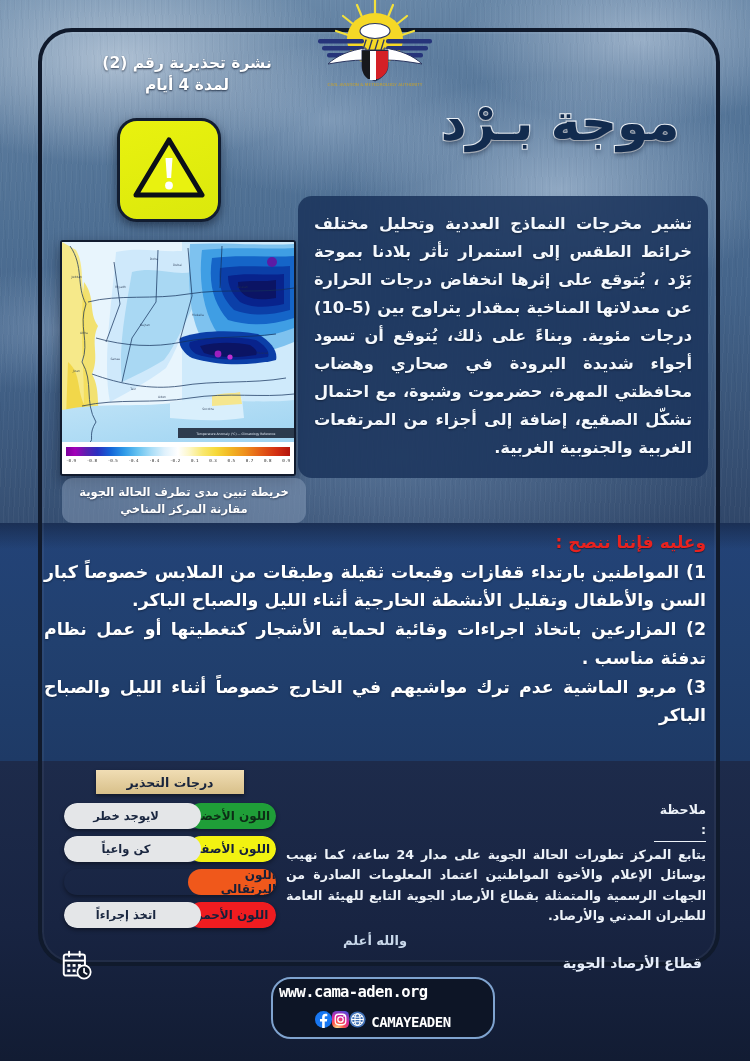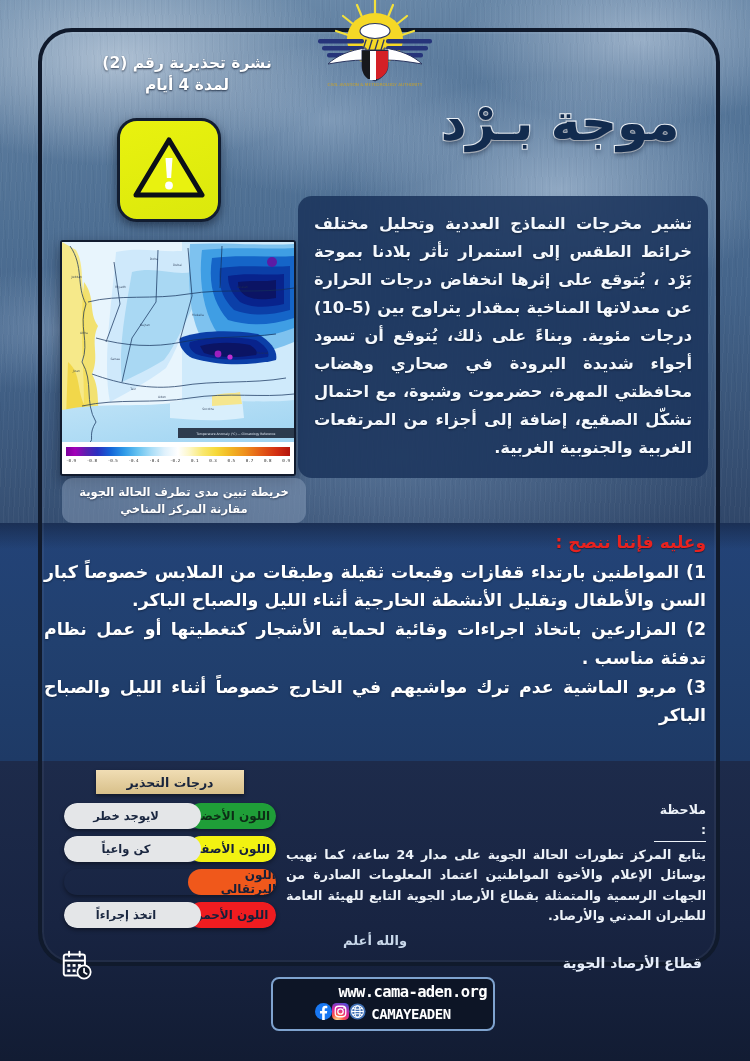--- a/index.html
+++ b/index.html
@@ -189,30 +189,30 @@
     color:#e6eefa;font-size:14px;font-weight:bold;
   }
   .datebox{
     position:absolute;left:62px;top:950px;display:flex;align-items:center;gap:7px;
     color:#ffffff;font-size:14px;font-weight:bold;line-height:1.35;
     direction:rtl;
   }
   .datetxt{text-align:right;}
   .webbox{
     position:absolute;left:271px;top:977px;width:208px;
-    border:2.5px solid #7fa3cf;border-radius:8px;
-    background:#0d1526;padding:4px 6px 5px;text-align:right;
+    border:2.5px solid #7fa3cf;border-radius:20px;
+    background:#0d1526;padding:4px 6px 5px;text-align:left;
   }
   .weburl{
     color:#ffffff;font-family:"DejaVu Sans Mono","Liberation Mono",monospace;
     font-size:15.5px;font-weight:bold;letter-spacing:-.6px;direction:ltr;
   }
   .socialrow{
     display:flex;align-items:center;justify-content:center;gap:0;
-    margin-top:2px;direction:ltr;
+    margin-top:10px;direction:ltr;
   }
   .handle{
     color:#ffffff;font-family:"DejaVu Sans Mono","Liberation Mono",monospace;
     font-size:14px;font-weight:bold;letter-spacing:-.5px;margin-left:5px;
   }
 </style>
 </head>
 <body>
 
 <div class="sky"></div>

